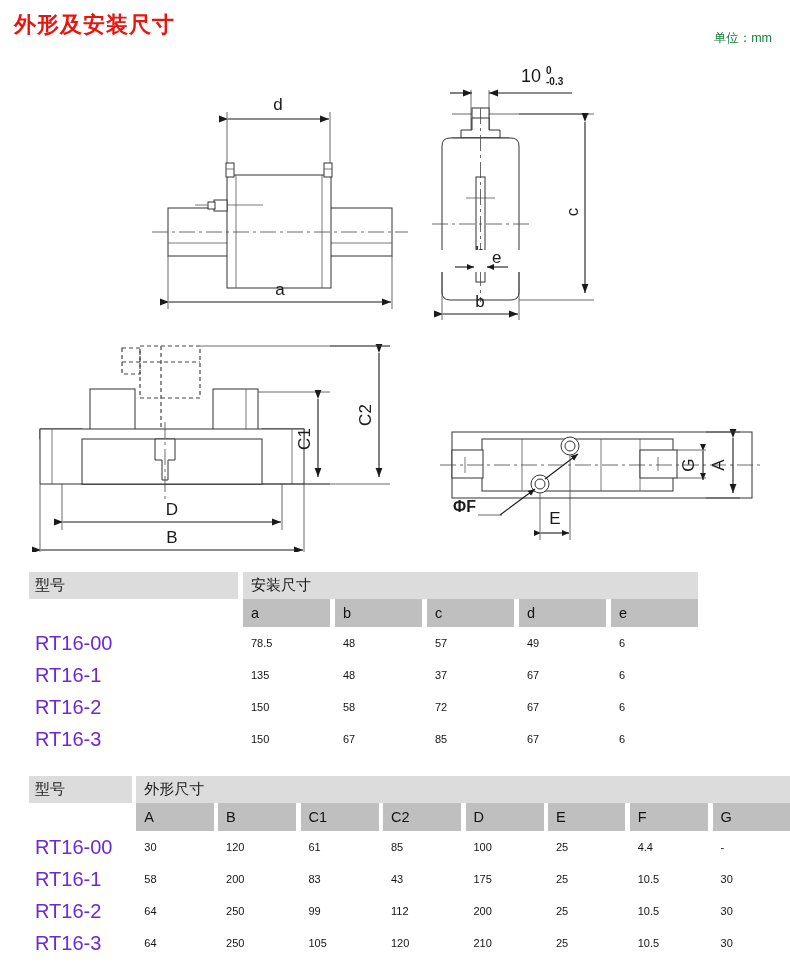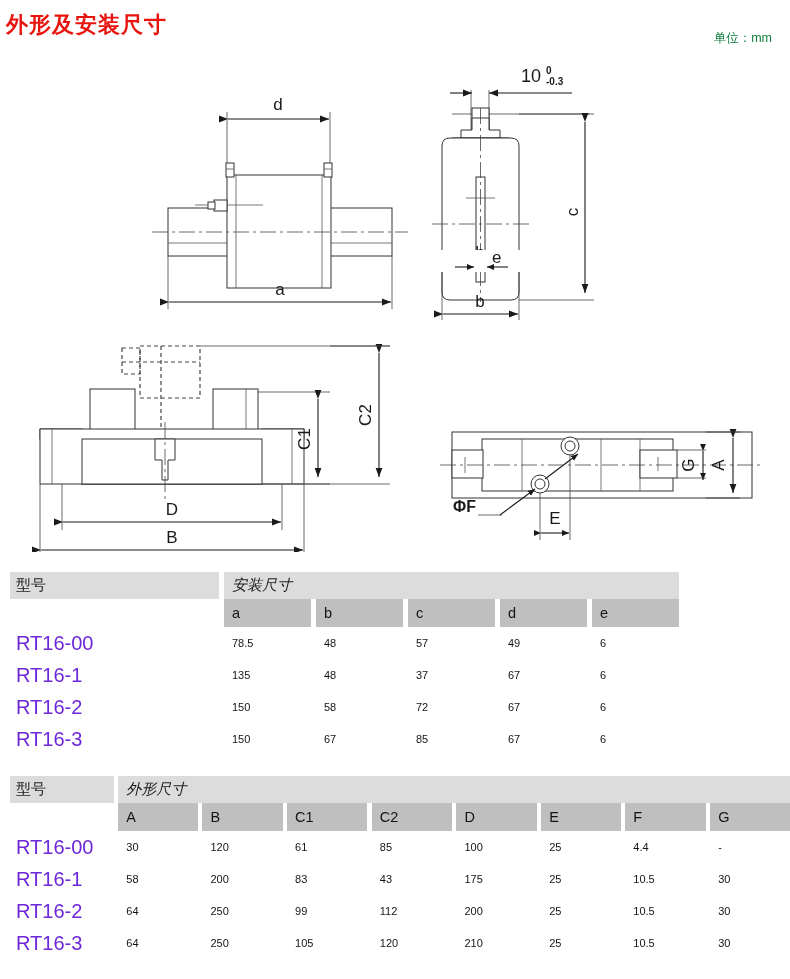--- a/index.html
+++ b/index.html
@@ -12,21 +12,21 @@
     height: 979px;
     position: relative;
     font-family: "Liberation Sans", "DejaVu Sans", sans-serif;
     color: #1a1a1a;
     overflow: hidden;
   }
 
   
   .page-title {
     position: absolute;
-    left: 6px;
+    left: 14px;
     top: 14px;
     font-size: 22px;
     font-weight: 700;
     color: #e8150f;
     letter-spacing: 1px;
     line-height: 1;
     white-space: nowrap;
   }
   .unit-note {
     position: absolute;
@@ -45,20 +45,21 @@
     width: 790px;
     height: 500px;
   }
   .drawings svg { display: block; }
 
   
   .dim-table {
     position: absolute;
     border-collapse: separate;
     border-spacing: 0;
+    margin-left: 19px;
   }
   #table-install { left: 10px; top: 572px; }
   #table-outline { left: 10px; top: 776px; }
 
   .dim-table td, .dim-table th {
     padding: 0;
     margin: 0;
     text-align: left;
     vertical-align: middle;
     font-weight: 400;
@@ -73,21 +74,20 @@
     padding-left: 6px !important;
     color: #1a1a1a;
   }
   .grp-title {
     background: #dcdcdc;
     font-size: 15px;
     font-weight: 400;
     height: 27px;
     padding-left: 8px !important;
     color: #1a1a1a;
-    font-style: italic;
   }
   .grp-gap { width: 5px; background: #ffffff; }
 
   
   .sub-blank { background: #ffffff; height: 28px; }
   .sub-cell {
     background: #bfbfbf;
     font-size: 14.5px;
     font-weight: 700;
     height: 28px;

